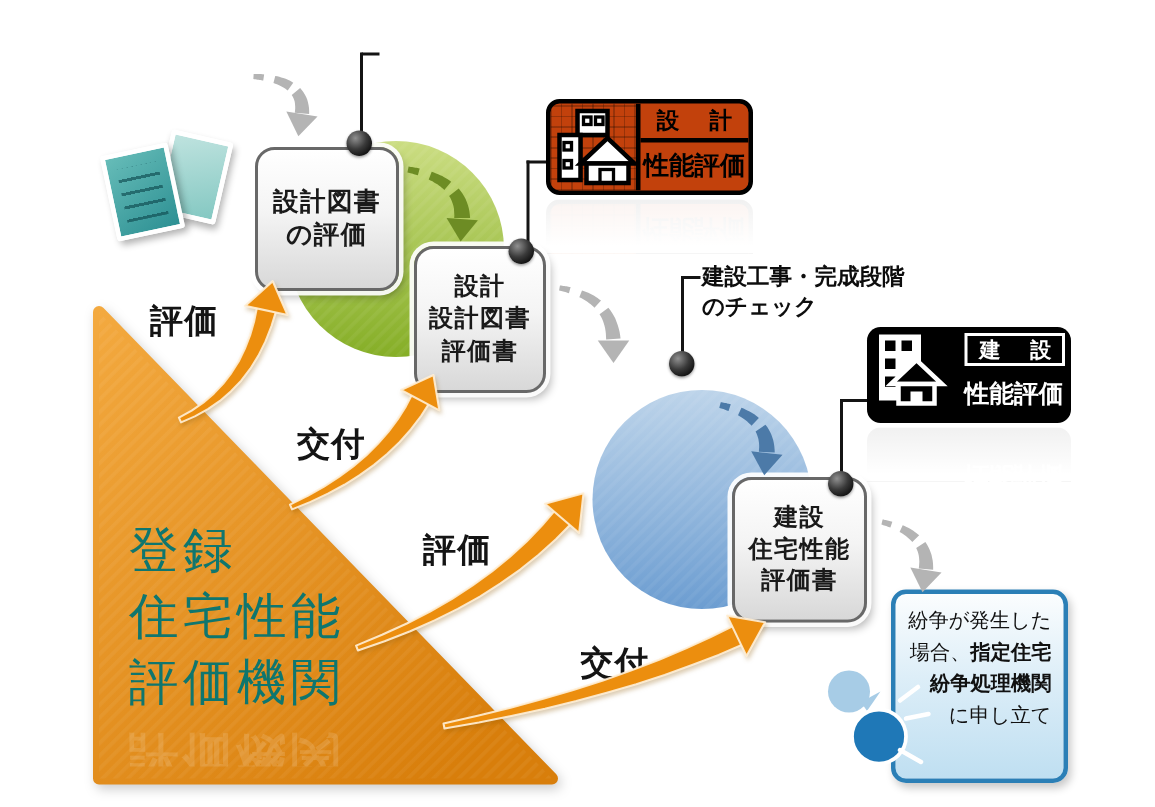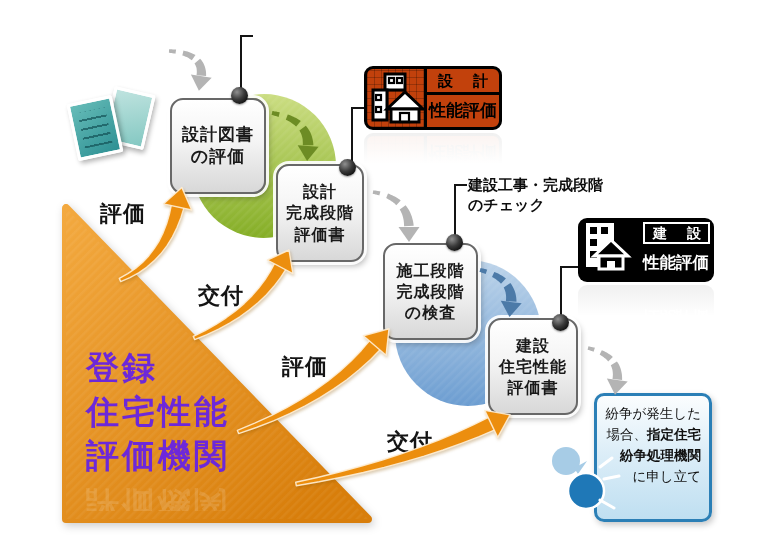--- a/index.html
+++ b/index.html
@@ -12,22 +12,22 @@
  background:linear-gradient(180deg,#ffffff 0%,#f4f4f4 45%,#d8d8d8 100%);
  border:2px solid #686868;border-radius:13px;
  box-shadow:0 0 0 3px rgba(255,255,255,.92),3px 4px 6px rgba(0,0,0,.28);
  color:#1a1a1a;line-height:1.32;white-space:pre-line;letter-spacing:1px;font-size:17px;font-weight:600}
 .dot{position:absolute;width:17px;height:17px;border-radius:50%;z-index:5;
  background:radial-gradient(circle at 35% 30%,#909090,#3a3a3a 45%,#000 92%);
  box-shadow:0 1px 2px rgba(0,0,0,.4)}
 .conn{position:absolute;background:#141414;z-index:4}
 .checklabel{position:absolute;font-weight:700;font-size:15px;color:#0d0d0d;line-height:1.3;white-space:pre-line;z-index:4}
 .flowlabel{position:absolute;font-weight:700;font-size:22px;color:#141414;z-index:6;letter-spacing:1px}
-.tri-text{position:absolute;left:86px;top:346px;z-index:2;color:#6d28d9;font-family:"Liberation Serif","DejaVu Serif",serif;
- font-weight:700;font-size:33px;line-height:1.34;white-space:pre-line;letter-spacing:3px}
+.tri-text{position:absolute;left:86px;top:346px;z-index:2;color:#0f766e;font-family:"Liberation Serif","DejaVu Serif",serif;
+ font-weight:400;font-size:33px;line-height:1.34;white-space:pre-line;letter-spacing:3px}
 .tri-refl-wrap{position:absolute;left:86px;top:481px;height:30px;width:260px;overflow:hidden;z-index:2;opacity:.13}
 .tri-refl{color:#fff;font-family:"Liberation Serif","DejaVu Serif",serif;font-weight:700;font-size:33px;line-height:1.34;
  white-space:pre-line;letter-spacing:3px;transform:scaleY(-1)}
 .seal{display:flex;overflow:hidden}
 .seal.main{position:absolute;z-index:3}
 .seal-light{width:138px;height:64px;background:#c2410c;border:3px solid #000;border-radius:9px}
 .seal-dark{width:136px;height:64px;background:#000;border-radius:9px}
 .seal-icon{width:60px;flex:0 0 60px;position:relative}
 .seal-light .seal-icon{border-right:3px solid #000;
  background-image:repeating-linear-gradient(0deg,rgba(0,0,0,.22) 0 1px,transparent 1px 7px),
@@ -109,25 +109,22 @@
       <path d="M509.5,316.9 L500.8,300.8 L521.7,303.2 Z" fill="#4c7aa8"></path>
       <path d="M587.6,349.7 L588.2,349.9 L588.8,350.1 L589.5,350.3 L590.1,350.5 L590.7,350.7 L591.3,350.9 L591.9,351.1 L592.4,351.3 L593.0,351.5 L593.6,351.7 L594.9,347.8 L594.3,347.6 L593.6,347.5 L593.0,347.3 L592.4,347.2 L591.7,347.0 L591.1,346.9 L590.4,346.7 L589.8,346.6 L589.1,346.4 L588.4,346.3 Z" fill="#b4b4b4"></path>
       <path d="M599.7,354.6 L600.7,355.2 L601.8,355.9 L602.7,356.5 L603.7,357.2 L604.5,357.9 L605.4,358.6 L606.2,359.3 L606.9,360.0 L607.6,360.7 L608.2,361.4 L612.8,356.9 L611.9,356.1 L610.9,355.3 L609.9,354.6 L608.9,353.9 L607.8,353.2 L606.7,352.5 L605.5,351.9 L604.3,351.3 L603.1,350.7 L601.8,350.2 Z" fill="#b4b4b4"></path>
       <path d="M610.8,365.3 L611.3,366.5 L611.8,367.7 L612.2,369.0 L612.5,370.3 L612.7,371.7 L612.8,373.0 L612.9,374.5 L612.8,375.9 L612.7,377.5 L612.5,379.0 L622.1,379.9 L622.1,377.8 L622.0,375.7 L621.8,373.7 L621.4,371.8 L621.0,369.9 L620.4,368.1 L619.7,366.3 L618.9,364.6 L618.0,363.0 L616.9,361.4 Z" fill="#b4b4b4"></path>
       <path d="M615.0,394.8 L606.9,378.4 L627.7,381.6 Z" fill="#b4b4b4"></path>
     </svg>
 
 <div class="stepbox" style="left:170px;top:98px;width:96px;height:96px">設計図書
 の評価</div>
 <div class="stepbox" style="left:276px;top:164px;width:88px;height:98px;font-size:16px">設計
-完成段階
+設計図書
 評価書</div>
-<div class="stepbox" style="left:383px;top:243px;width:95px;height:97px;font-size:16px">施工段階
-完成段階
-の検査</div>
 <div class="stepbox" style="left:488px;top:318px;width:90px;height:97px;font-size:16px">建設
 住宅性能
 評価書</div>
 
 <div class="papers">
   <div class="sheet back"></div>
   <div class="sheet front">
         <div class="lines"></div>
       </div>
 </div>

